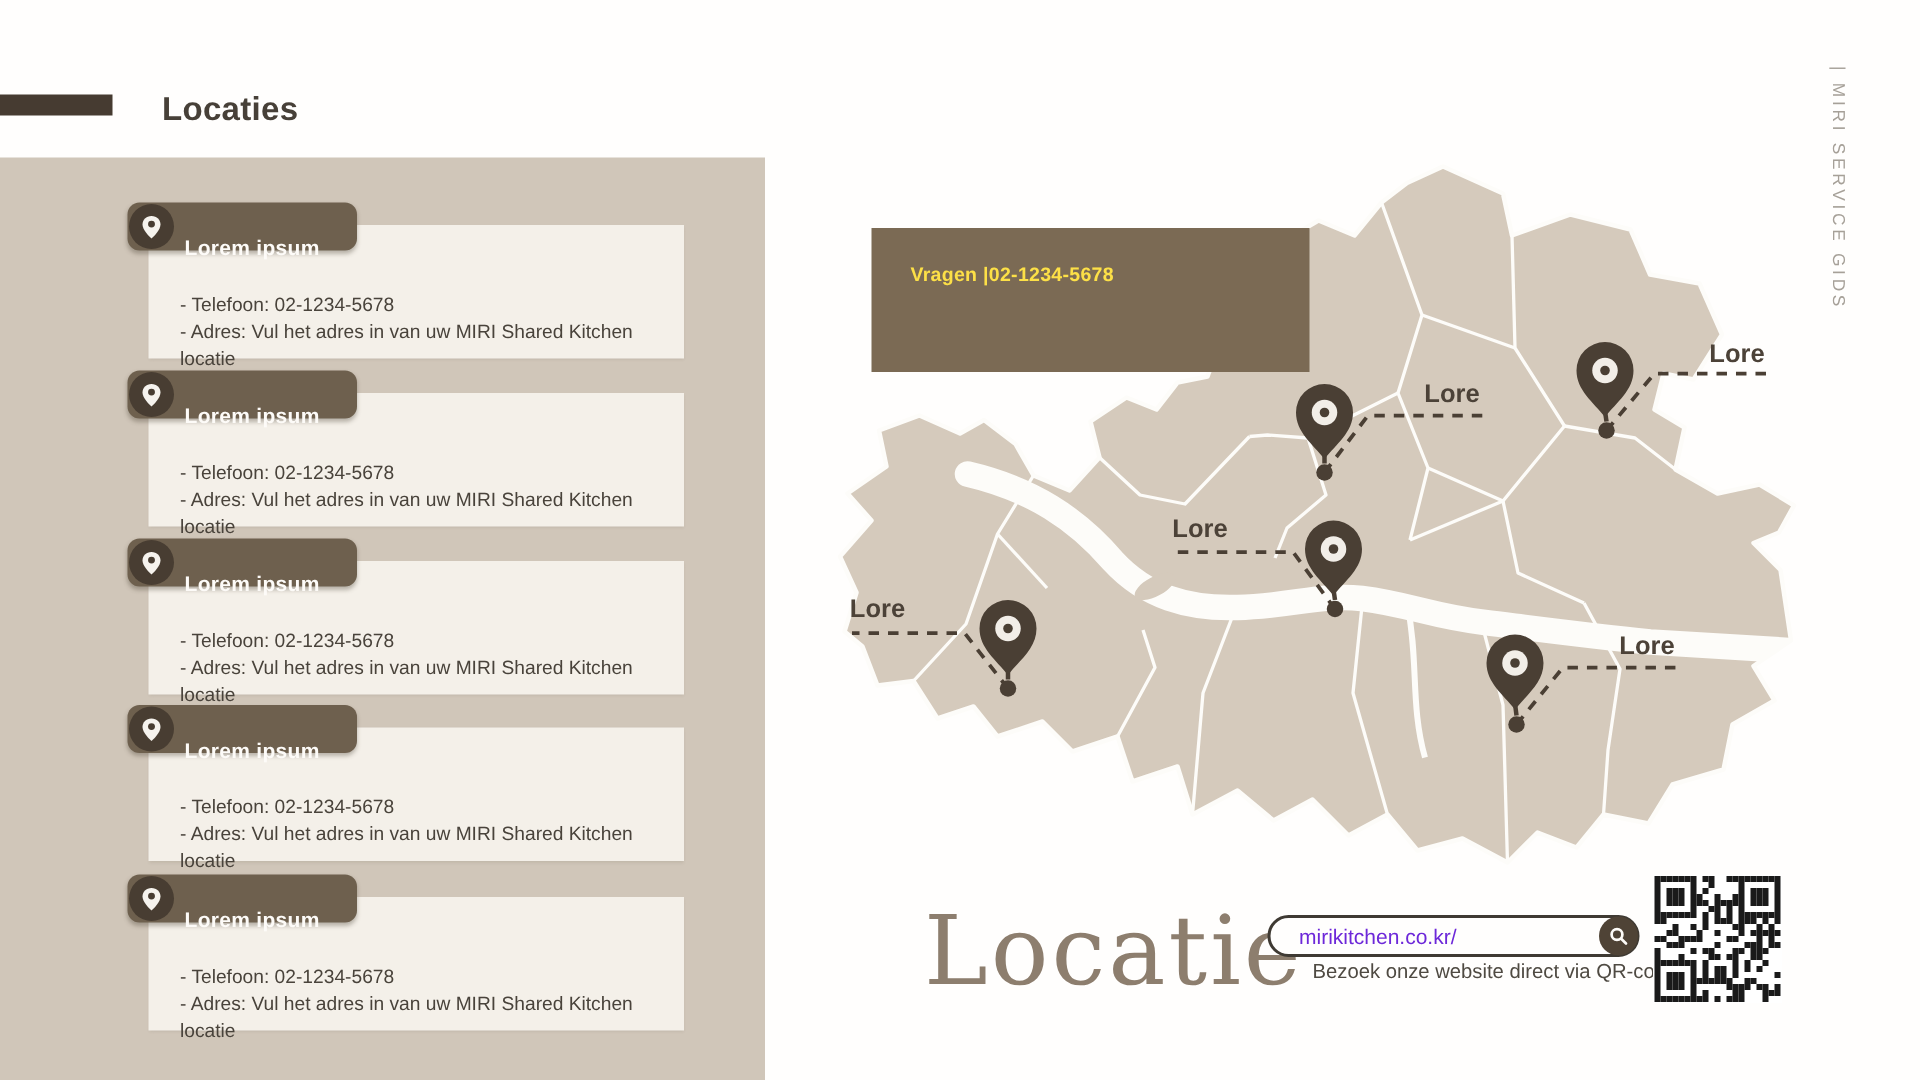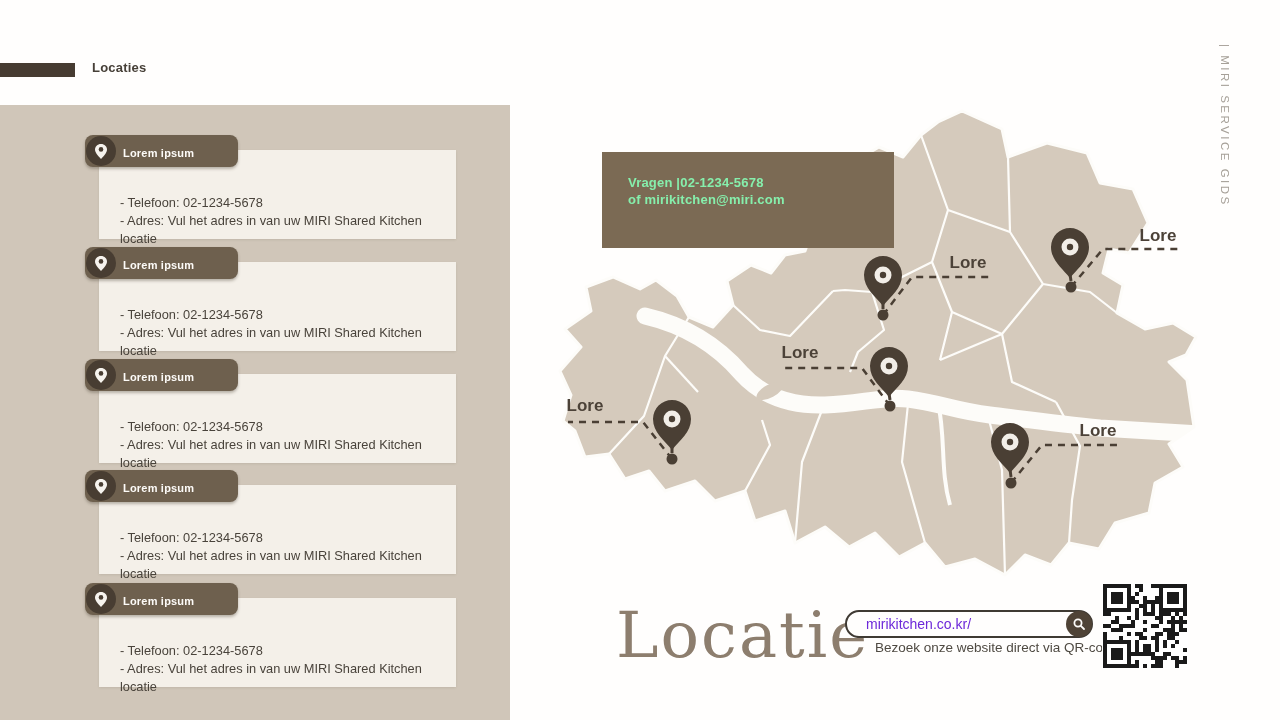--- a/index.html
+++ b/index.html
@@ -2,41 +2,41 @@
 <html><head>
 <meta charset="utf-8">
 <style>
   * { margin:0; padding:0; box-sizing:border-box; }
   html,body { width:1280px; height:720px; overflow:hidden; background:#fffefd;
               font-family:"Liberation Sans", sans-serif; }
   .abs { position:absolute; }
 
   
   #header-bar { left:0; top:63px; width:75px; height:14px; background:#463b31; }
-  #page-title { left:92px; top:60px; font-size:13px; font-weight:bold; color:#474038; letter-spacing:.2px;text-align:right; }
+  #page-title { left:108px; top:60px; font-size:22px; font-weight:bold; color:#474038; letter-spacing:.2px;text-align:right; }
 
   
   #left-panel { left:0; top:105px; width:510px; height:615px; background:#d0c6b9; }
   .loc-block { position:absolute; left:0; width:510px; height:100px; }
   .loc-card { position:absolute; left:99px; top:15px; width:357px; height:89px;
               background:#f4f0e9; box-shadow:0 1px 2px rgba(90,80,65,.12); }
   .loc-card .lines { position:absolute; left:21px; top:44px; font-size:12.8px; color:#49433b; line-height:18px; }
   .loc-ribbon { position:absolute; left:85px; top:0; height:32px; width:153px; background:#6e604e;
                 border-radius:8px; box-shadow:0 2px 3px rgba(70,60,45,.35); }
-  .loc-ribbon .ribbon-label { position:absolute; left:38px; top:12px; color:#fdfbf8; font-weight:bold; font-size:11px; letter-spacing:.2px; }
+  .loc-ribbon .ribbon-label { position:absolute; left:38px; top:22px; color:#fdfbf8; font-weight:bold; font-size:14px; letter-spacing:.2px; }
   .pin-badge { position:absolute; left:1px; top:1px; width:30px; height:30px; border-radius:50%;
                background:#483d32; display:flex; align-items:center; justify-content:center; }
 
   
   #map-svg { left:558px; top:105px; }
   .pin-label { font-family:"Liberation Sans", sans-serif; font-weight:bold; font-size:17px; fill:#4c4238; }
 
   
-  #contact-box { left:581px; top:152px; width:292px; height:96px; background:#7b6a54; color:#86efac;
-                 padding:23px 0 0 26px; font-weight:bold;margin-left:21px; }
+  #contact-box { left:581px; top:152px; width:292px; height:96px; background:#7b6a54; color:#fde047;
+                 padding:23px 0 0 26px; font-weight:bold; }
   #contact-box .cl { font-size:13px; line-height:16.5px; letter-spacing:.2px; }
   #contact-box .cl3 { margin-top:10px; font-size:12.8px; }
 
   
   #script-title { left:616px; top:598px; font-family:"DejaVu Serif", serif; 
                   font-size:64px; color:#8d7e6e; letter-spacing:2px; }
   #search-pill { left:845px; top:610px; width:248px; height:28px; border:2.5px solid #3f3a33;
                  border-radius:15px; background:#fffefd; display:flex; align-items:center; }
   #search-text { margin-left:19px; font-size:14px; color:#6d28d9; flex:1; }
   #search-btn { width:26px; height:26px; border-radius:50%; background:#4f4336; margin-right:-1px;
@@ -217,21 +217,20 @@
         <path d="M 1010,473 C 1002,463 991,455 991,442 A 19,19 0 1 1 1029,442 C 1029,455 1018,463 1010,473 Z" fill="#4a3f34"></path>
         <circle cx="1010" cy="442" r="8.5" fill="#f2eee8"></circle>
         <circle cx="1010" cy="442" r="3.2" fill="#4a3f34"></circle>
         <text x="1098" y="436" text-anchor="middle" class="pin-label">Lore</text>
       </g>
     </g>
 </svg>
 
 <div class="abs" id="contact-box">
   <div class="cl">Vragen |02-1234-5678</div>
-  <div class="cl">of mirikitchen@miri.com</div>
 </div>
 
 <div class="abs" id="script-title">Locatie</div>
 
 <div class="abs" id="search-pill">
   <span id="search-text">mirikitchen.co.kr/</span>
   <span id="search-btn">
     <svg width="14" height="14" viewBox="0 0 14 14">
       <circle cx="6" cy="6" r="3.6" fill="none" stroke="#fdfbf8" stroke-width="1.8"></circle>
       <line x1="8.8" y1="8.8" x2="12" y2="12" stroke="#fdfbf8" stroke-width="1.8" stroke-linecap="round"></line>

